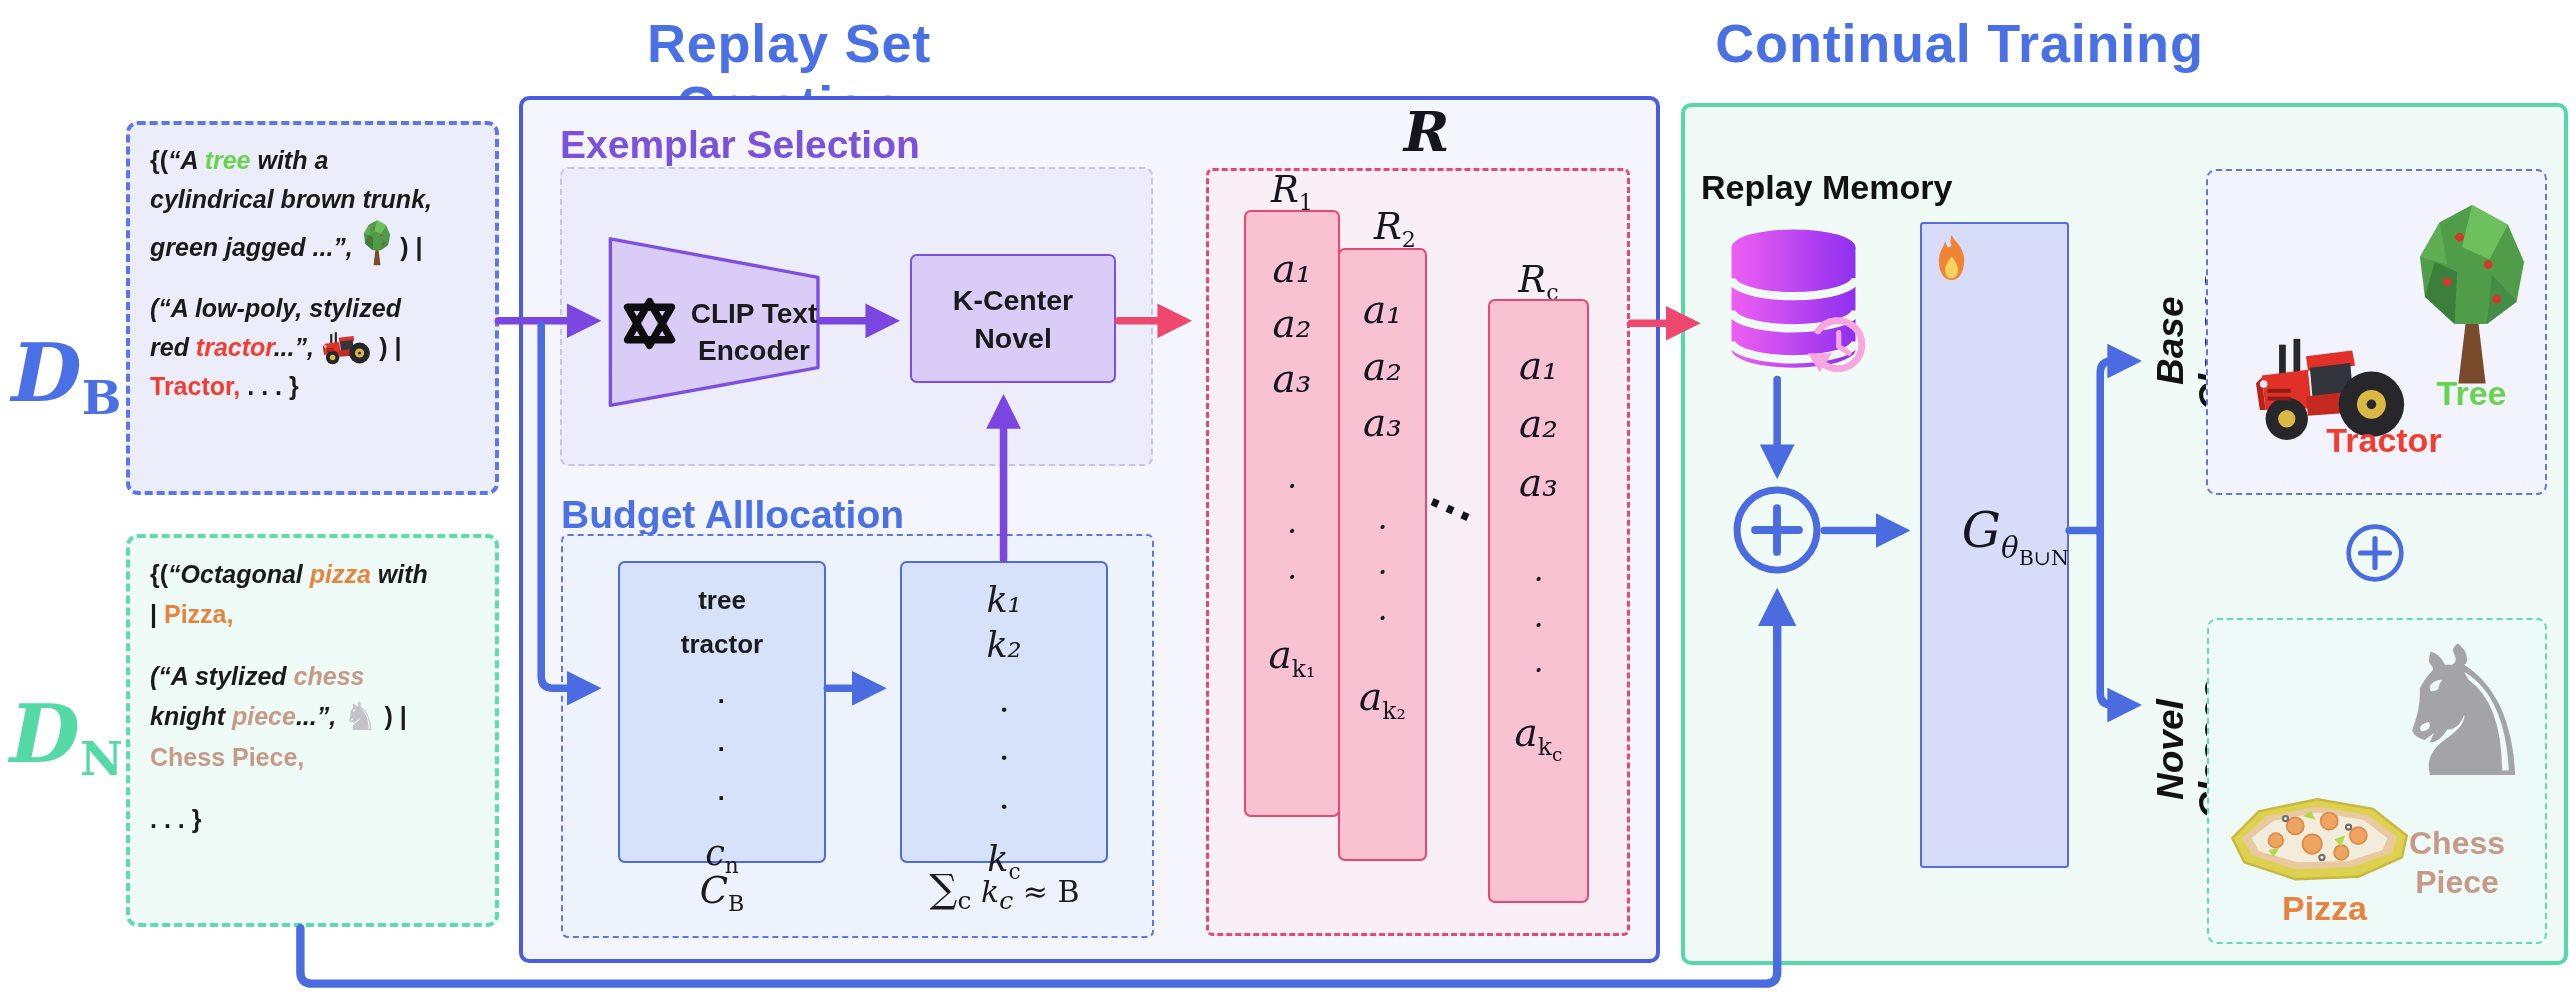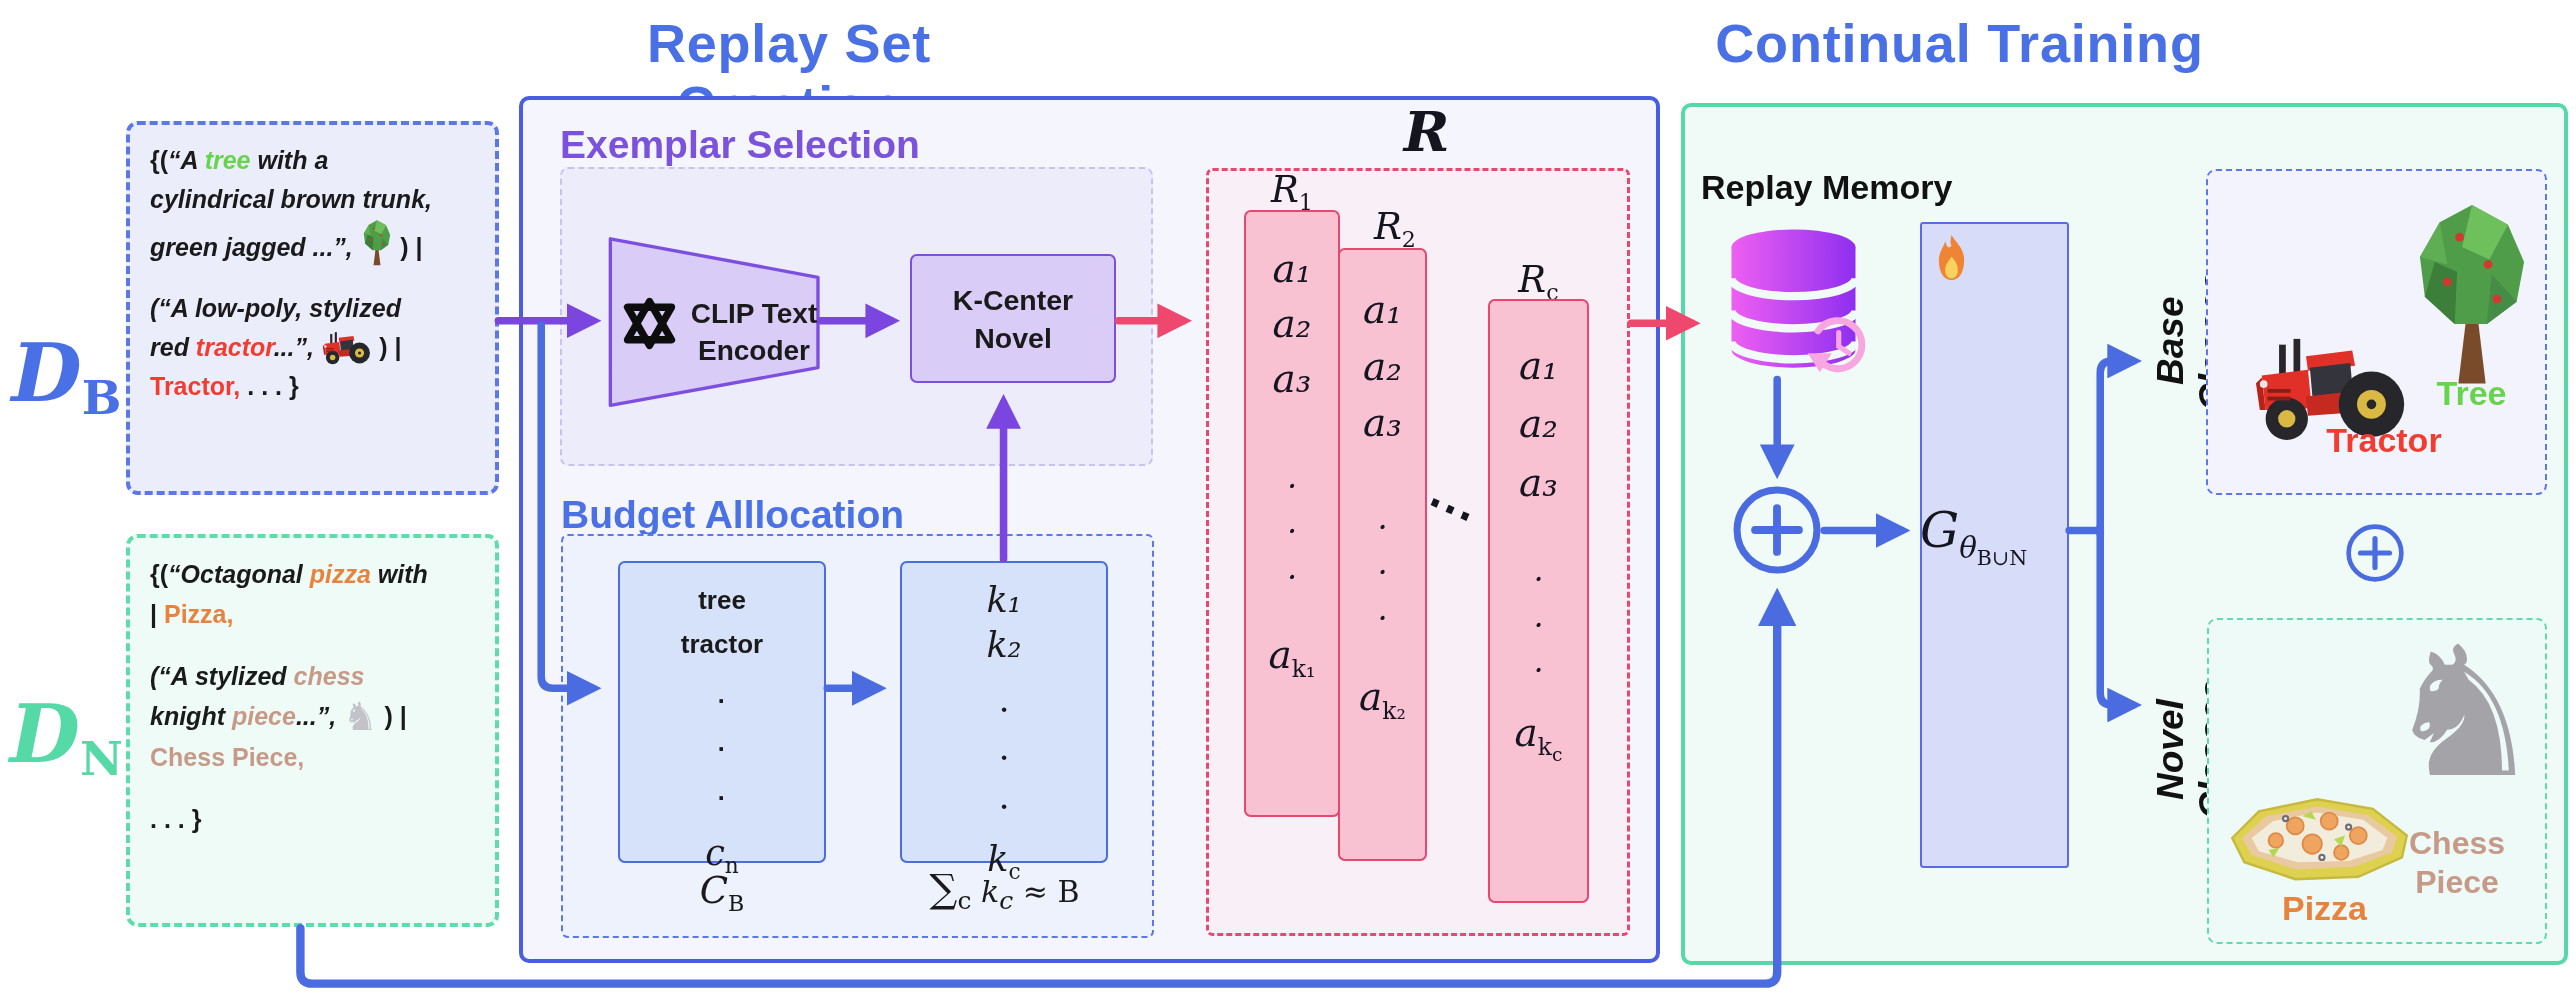--- a/index.html
+++ b/index.html
@@ -59,21 +59,21 @@
         font-style:italic;font-size:39px;color:#15151f;}
   .rcol-label{position:absolute;text-align:center;font-family:"DejaVu Serif",serif;font-style:italic;
               font-size:37px;color:#15151f;}
   .rcol-label sub, .rcol sub{font-size:60%;font-style:normal;}
   .rcol sub sub{font-size:80%;}
   .cdots{position:absolute;left:1426px;top:480px;font-size:49px;color:#15151f;transform:rotate(24deg);font-weight:bold;}
   
   .rm-label{position:absolute;left:1701px;top:168px;font-weight:bold;font-size:34px;color:#111;}
   .g-box{position:absolute;left:1920px;top:222px;width:149px;height:646px;background:#d7ddf9;
          border:2.5px solid #5b6be4;border-radius:3.4px;box-sizing:border-box;}
-  .g-label{position:absolute;left:1920px;top:502px;width:149px;text-align:left;
+  .g-label{position:absolute;left:1920px;top:502px;width:149px;text-align:right;
            font-family:"DejaVu Serif",serif;font-style:italic;font-size:49px;color:#15151f;}
   .g-label sub{font-size:60%;}
   .g-label sub sub{font-size:70%;font-style:normal;}
   .vlabel{position:absolute;writing-mode:vertical-rl;transform:rotate(180deg);
           font-weight:bold;font-style:italic;font-size:37px;color:#111;text-align:center;}
   .class-dash{position:absolute;box-sizing:border-box;border-radius:10px;}
   .base-dash{left:2206px;top:169px;width:341px;height:326px;border:2.5px dashed #5b77e8;background:#f2f3fd;}
   .novel-dash{left:2207px;top:618px;width:340px;height:326px;border:2.5px dashed #5fdcab;background:#eefaf8;}
   .obj-label{position:absolute;font-weight:bold;font-size:34px;text-align:center;}
   .knight-big{position:absolute;left:2383px;top:623px;width:134px;text-align:center;

